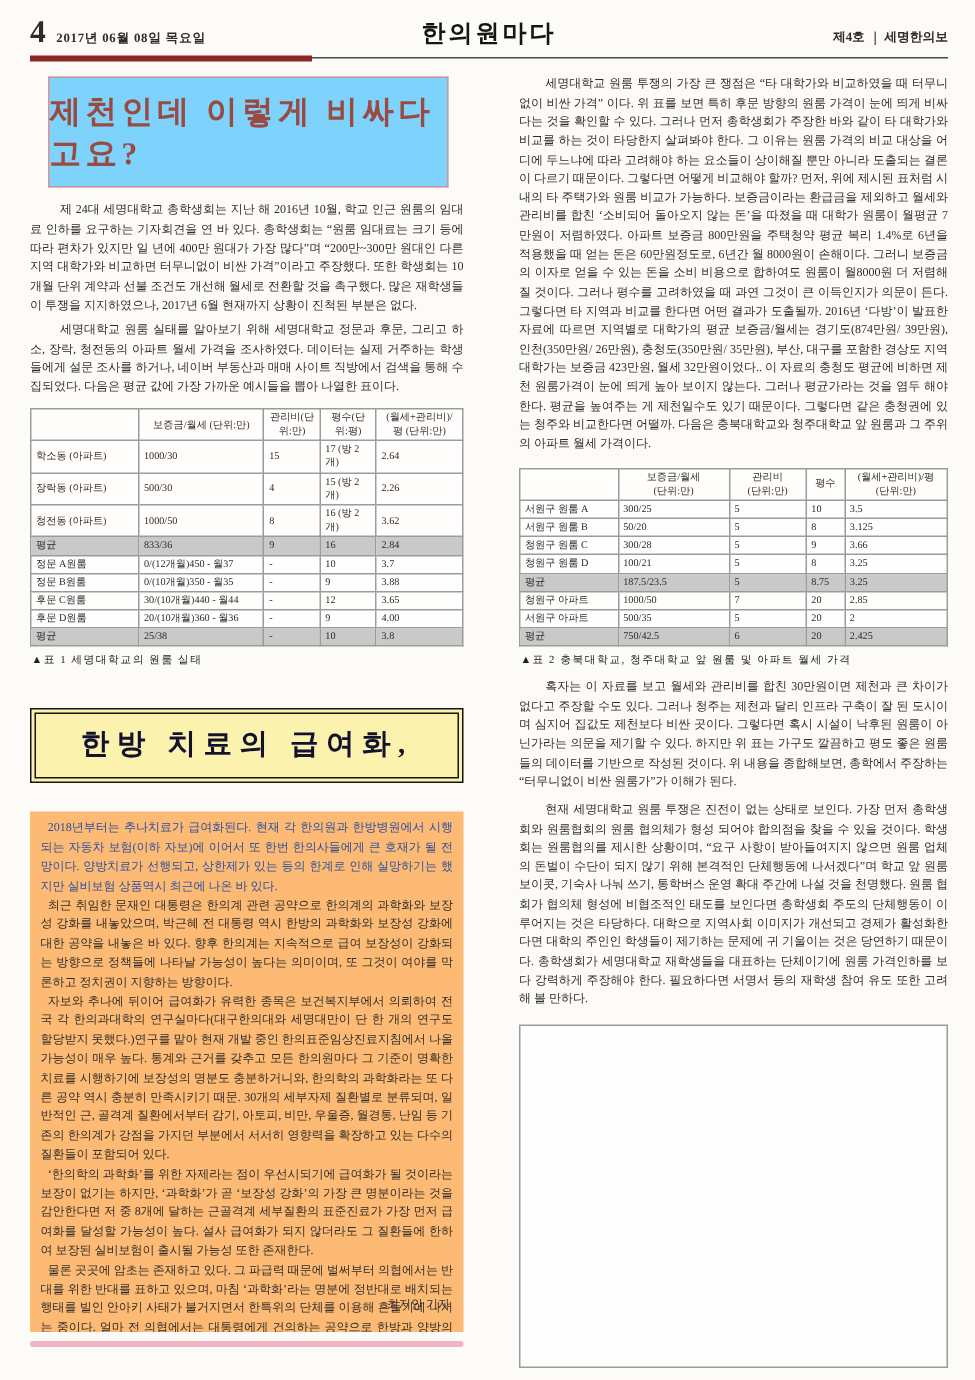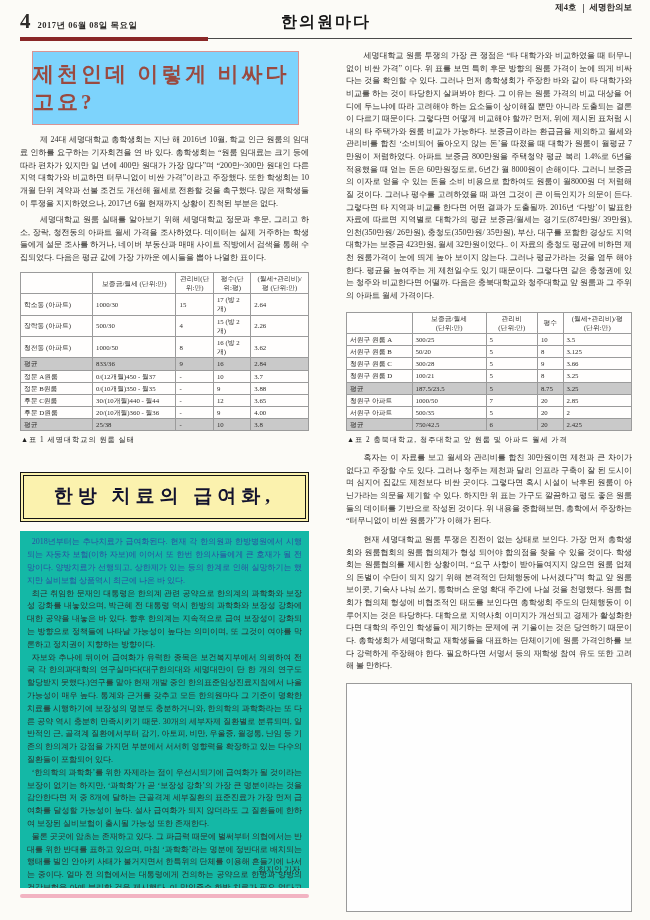--- a/index.html
+++ b/index.html
@@ -12,21 +12,21 @@
   }
   .page { width:650px; height:920px; padding:10px 18px 0 20px; position:relative; }
 
   
   .masthead { position:relative; height:25px; }
   .m-left  { position:absolute; left:0; bottom:1px; display:flex; align-items:baseline; gap:7px; }
   .page-num{ font-size:21px; font-weight:bold; }
   .date    { font-size:8.5px; font-weight:bold; letter-spacing:.5px; }
   .m-title { position:absolute; left:50%; transform:translateX(-50%); bottom:2px;
              font-size:16px; font-weight:bold; letter-spacing:2px; color:#151515; }
-  .m-right { position:absolute; right:0; bottom:21px; font-size:8.5px; font-weight:bold;
+  .m-right { position:absolute; right:0; bottom:4px; font-size:8.5px; font-weight:bold;
              display:flex; align-items:center; gap:6px; }
   .m-right .sep { width:1px; height:9px; background:#666; }
   .rule { position:relative; height:4px; border-bottom:1.5px solid #4a4a4a; }
   .rule::before { content:""; position:absolute; left:0; bottom:-2.5px; width:188px; height:3.5px; background:#8a2727; }
 
   
   .cols { display:flex; gap:11px; margin-top:11px; }
   .col-left  { width:302px; height:848px; display:flex; flex-direction:column; }
   .col-right { width:299px; height:862px; display:flex; flex-direction:column;margin-left:26px; }
 
@@ -46,21 +46,21 @@
   .t1 th:nth-child(4){width:13%} .t1 th:nth-child(5){width:20%}
   .t2 th:nth-child(1){width:23%} .t2 th:nth-child(2){width:26%} .t2 th:nth-child(3){width:18%}
   .t2 th:nth-child(4){width:9%}  .t2 th:nth-child(5){width:24%}
   .tbl-caption { font-size:7.2px; margin:4px 0 0 1px; letter-spacing:1px; color:#222; }
 
   .award-box { margin-top:27px; border:4px double #151515; background:#fbf2ae;
                text-align:center; padding:7px 4px 9px; }
   .award-box h2 { font-size:19px; font-weight:bold; letter-spacing:5px; color:#12122e; }
   .award-box .sub { font-size:9.5px; margin-top:5px; letter-spacing:1.5px; color:#3a3a3a; }
 
-  .y-article { margin-top:9px; background:#14b8a6; padding:5px 7px 15px; flex:1;
+  .y-article { margin-top:19px; background:#fdba74; padding:5px 7px 15px; flex:1;
                overflow:hidden; position:relative; }
   .y-article p { font-size:8px; line-height:1.6; text-align:justify; text-indent:.6em; }
   .y-article .lead { color:#2b4fa0; }
   .byline { position:absolute; right:9px; bottom:13px; font-size:8px; color:#2e2c2a; }
 
   .pink-divider { height:4px; background:#f2b3c2; border-radius:2px; margin-top:6px; }
 
   
   .col-right p { font-size:8px; line-height:1.58; text-align:justify; text-indent:2.2em; margin-bottom:2px; }
   .rc-top { margin-bottom:3px; }

